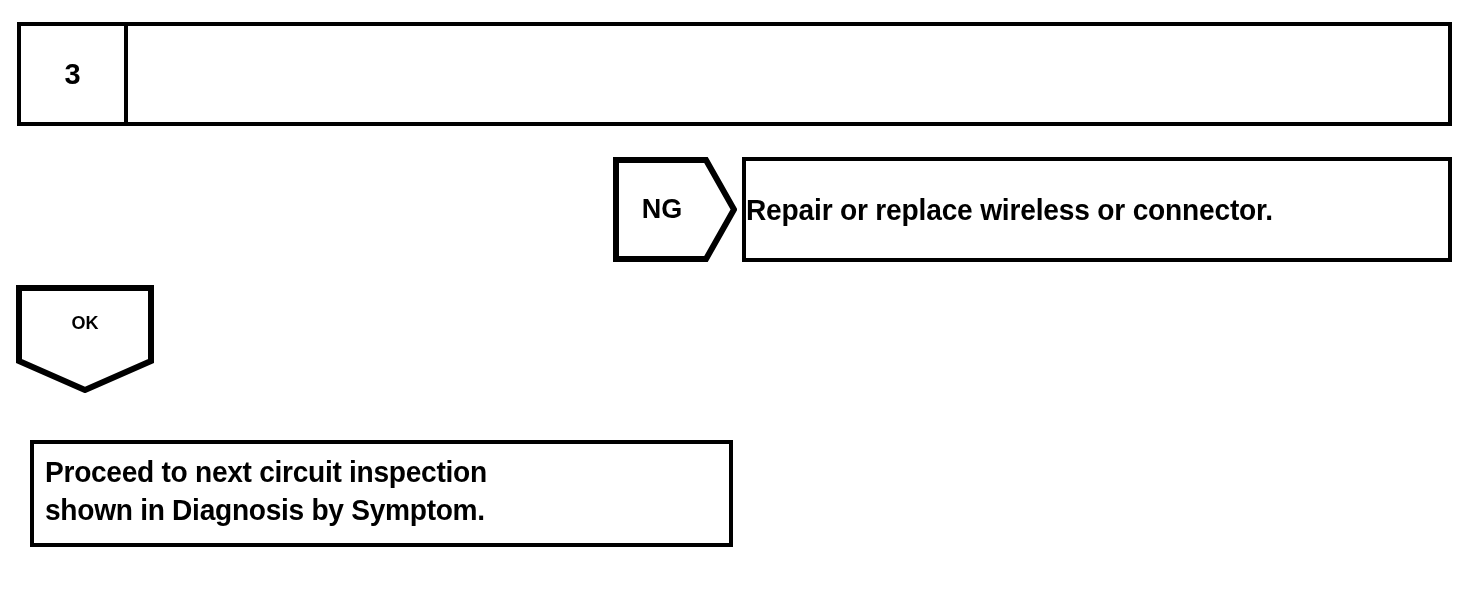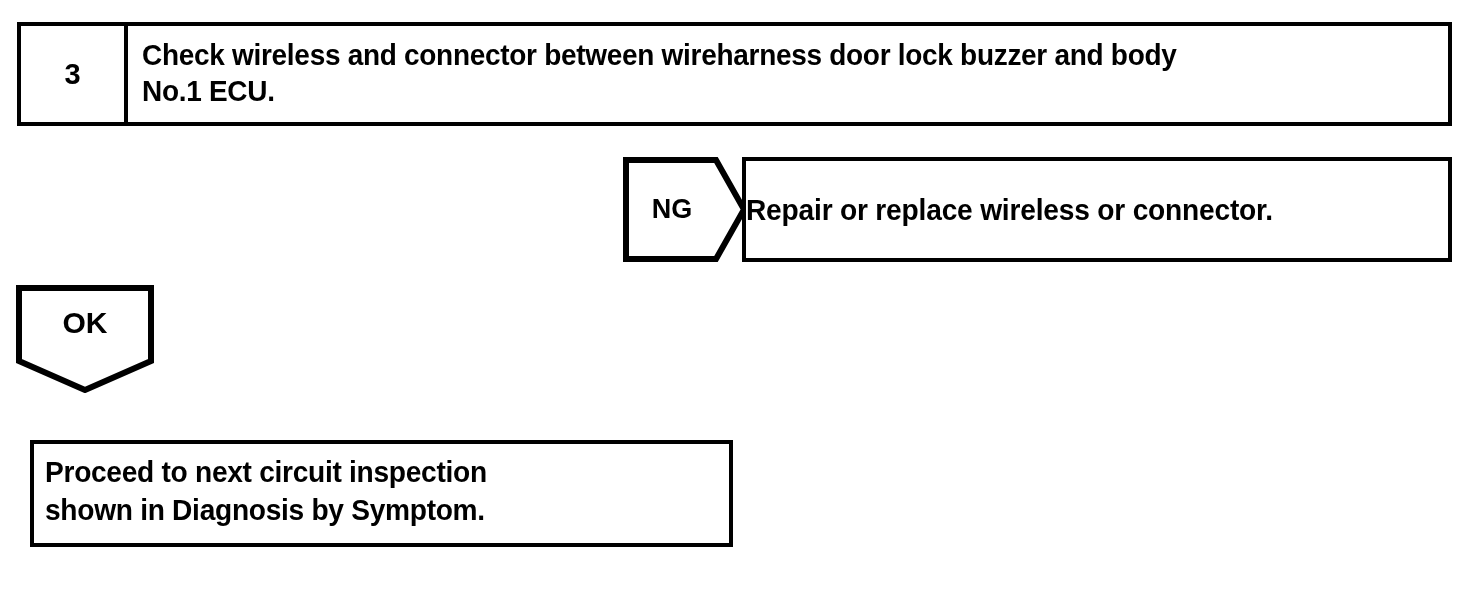--- a/index.html
+++ b/index.html
@@ -59,21 +59,20 @@
     white-space: pre-line;
   }
 
   
   .ng-marker {
     position: absolute;
     left: 613px;
     top: 157px;
     width: 124px;
     height: 105px;
-    margin-left: 10px;
   }
   .ng-marker svg {
     display: block;
     width: 124px;
     height: 105px;
   }
   .ng-label {
     position: absolute;
     left: 0;
     top: 0;
@@ -123,21 +122,21 @@
   }
   .ok-label {
     position: absolute;
     left: 0;
     top: 0;
     width: 138px;
     height: 76px;
     display: flex;
     align-items: center;
     justify-content: center;
-    font-size: 30px;
+    font-size: 18px;
     font-weight: bold;
     letter-spacing: 0px;
   }
 
   
   .final-box {
     position: absolute;
     left: 30px;
     top: 440px;
     width: 703px;
@@ -159,24 +158,20 @@
 </style>
 </head>
 <body>
 
 <div id="canvas">
 
   <div class="step-table">
     <div class="step-number-cell">
       <span class="step-number">3</span>
     </div>
-    <div class="step-text-cell">
-      <div class="step-text">Check wireless and connector between wireharness door lock buzzer and body
-No.1 ECU.</div>
-    </div>
   </div>
 
   <div class="ng-marker">
     <svg viewBox="0 0 124 105" xmlns="http://www.w3.org/2000/svg">
       <polygon points="3,3 93,3 121,52.5 93,102 3,102" fill="#ffffff" stroke="#000000" stroke-width="6" stroke-linejoin="miter"></polygon>
     </svg>
     <div class="ng-label">NG</div>
   </div>
 
   <div class="ng-result-box">

